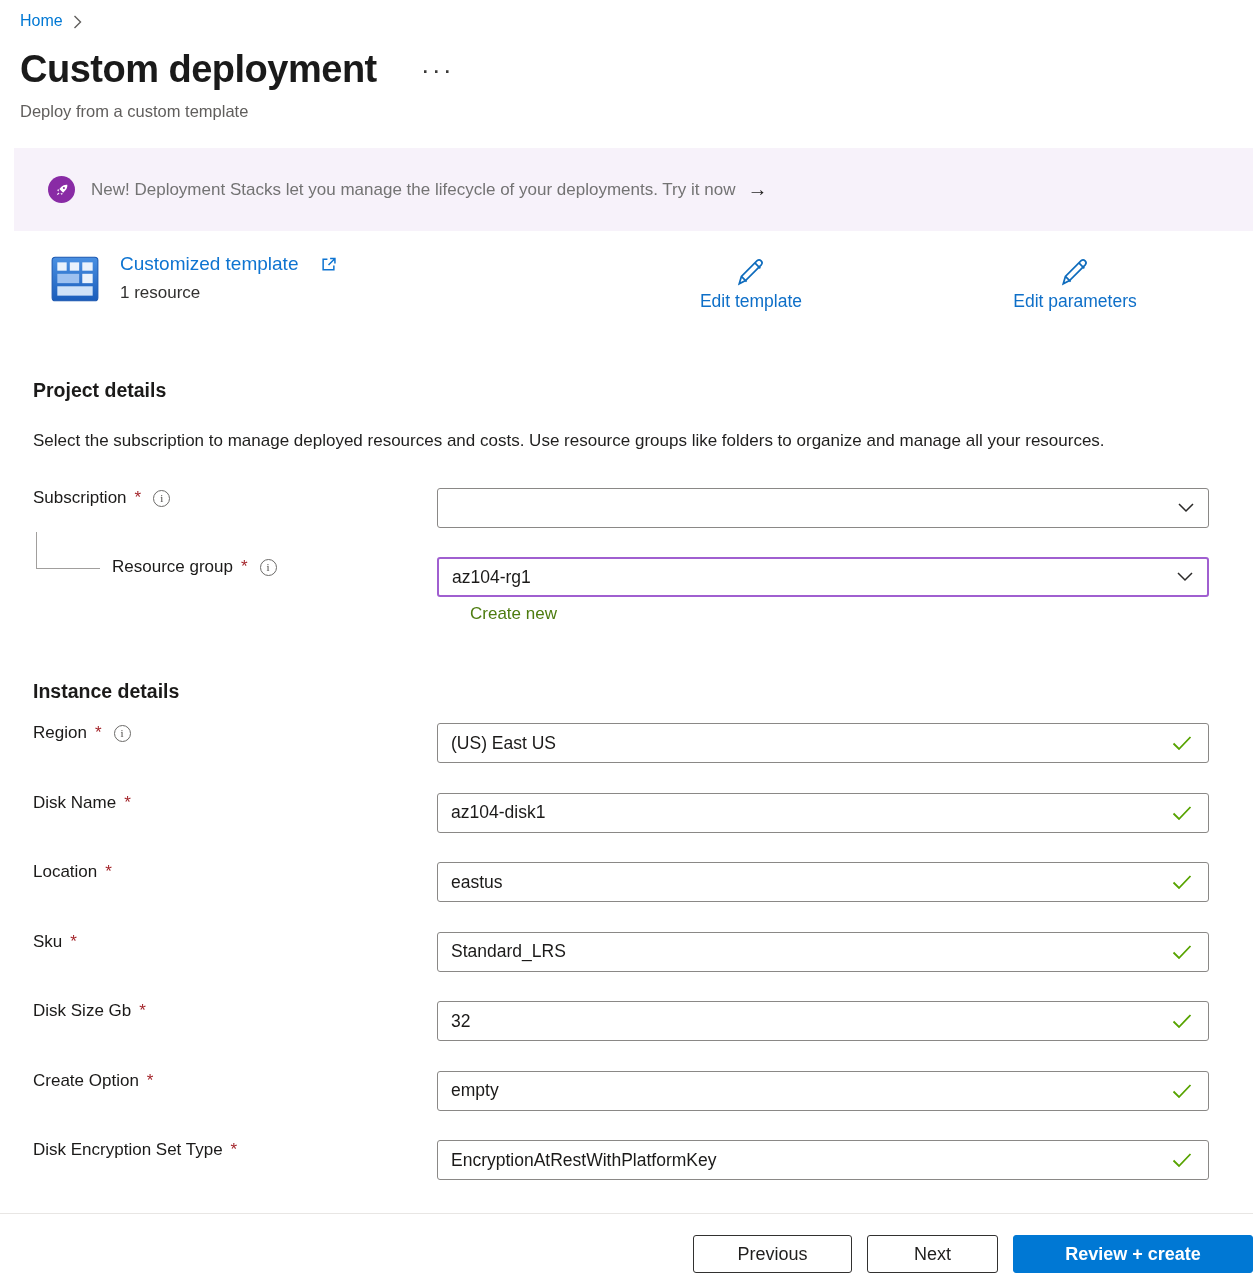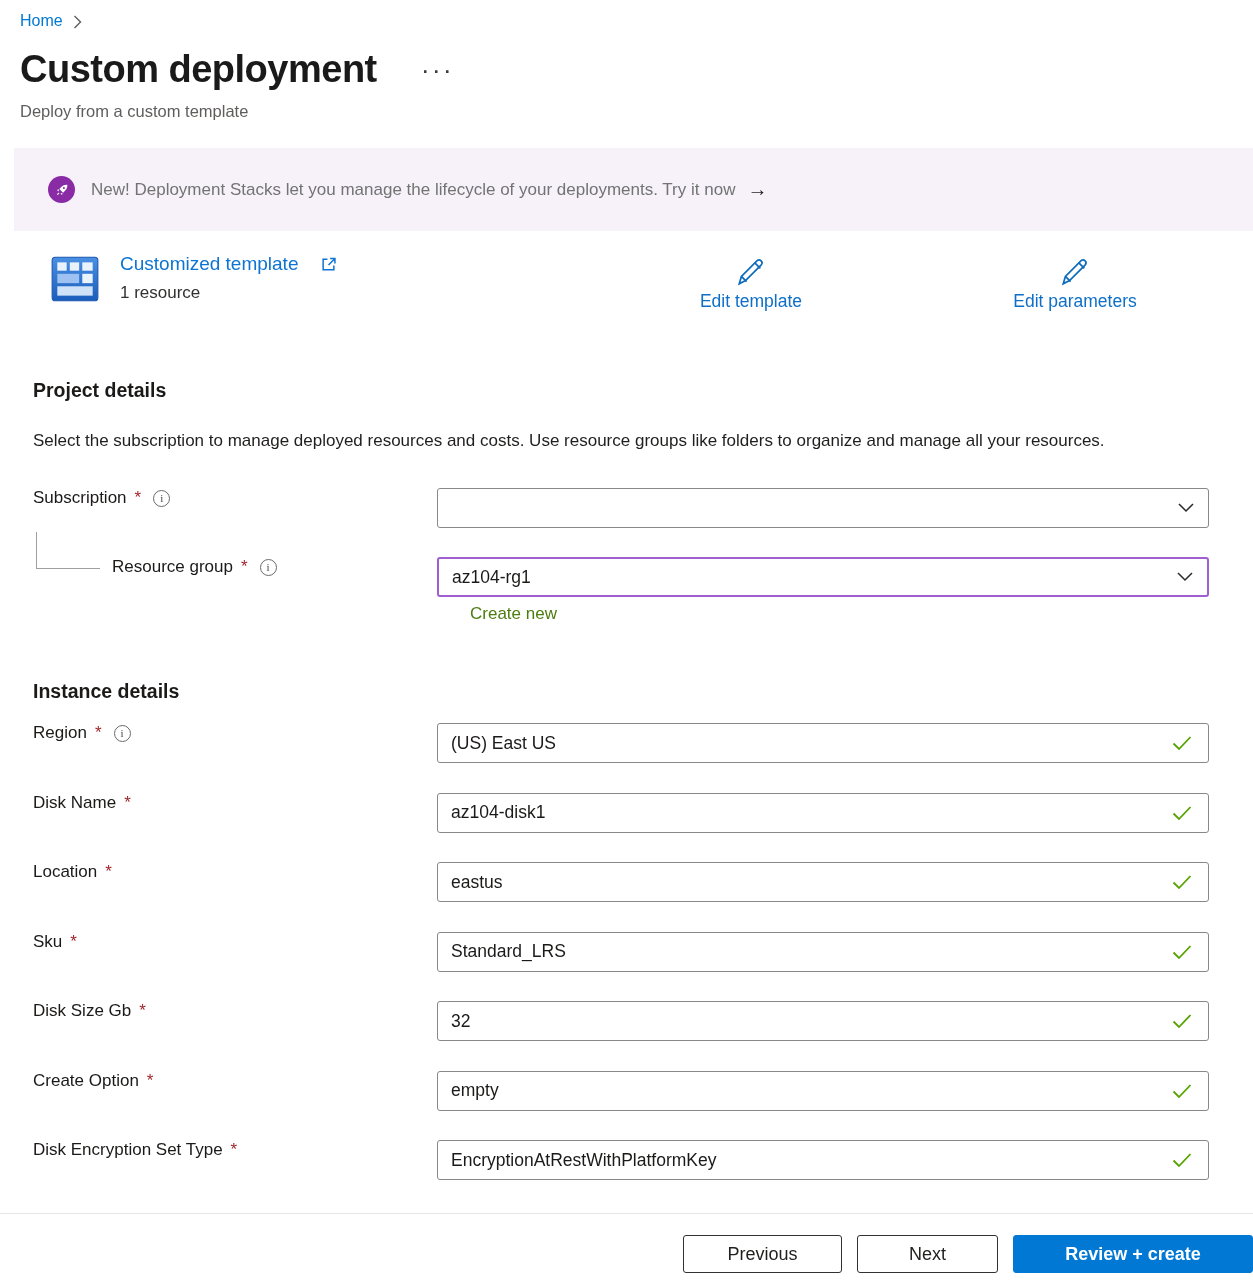--- a/index.html
+++ b/index.html
@@ -66,21 +66,21 @@
   .rows .form-row { margin-bottom: 29.5px; }
 
   
   .footer { position: absolute; left: 0; bottom: 0; width: 1253px; height: 67px; background: #fff;
     border-top: 1px solid #e8e6e4; z-index: 10; display: flex; align-items: flex-start; justify-content: flex-end; }
   .footer .btns { margin: 21px 0 0 20px; display: flex; gap: 15px; }
   .btn { height: 38px; border-radius: 3px; font-size: 18px; display: flex; align-items: center;
     justify-content: center; cursor: pointer; font-family: "Liberation Sans", sans-serif; }
   .btn.outline { background: #fff; border: 1px solid #323130; color: #201f1e; }
   .btn-previous { width: 159px; }
-  .btn-next { width: 141px; }
+  .btn-next { width: 131px; }
   .btn-primary { width: 240px; background: #0078d4; border: 1px solid #0078d4; color: #fff; font-weight: 700; }
 </style>
 </head>
 <body>
 
 <div class="breadcrumb">
   <a>Home</a>
   <span class="crumb-chev">
     <svg width="9" height="14" viewBox="0 0 9 14">
         <path d="M1.5 1l6 6-6 6" fill="none" stroke="#605e5c" stroke-width="1.4"></path>

